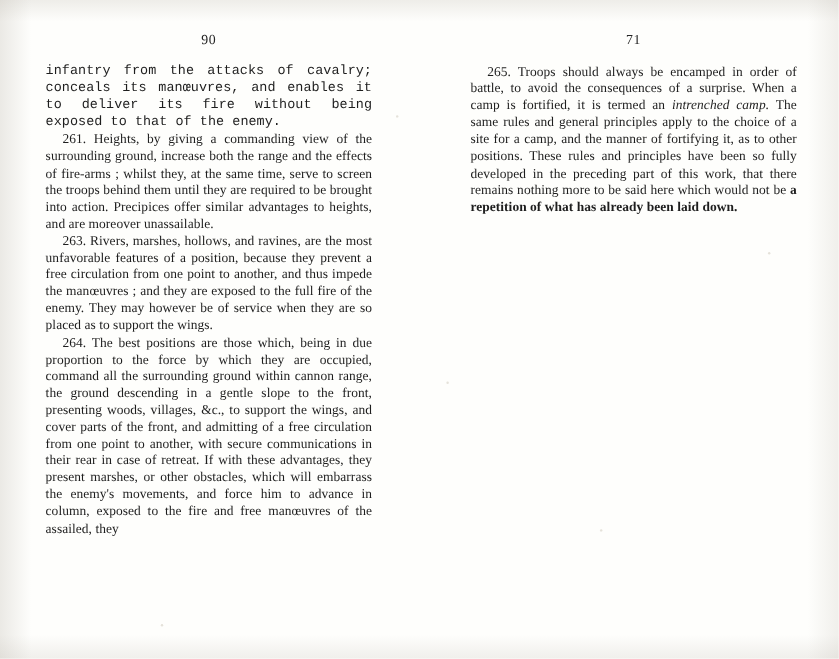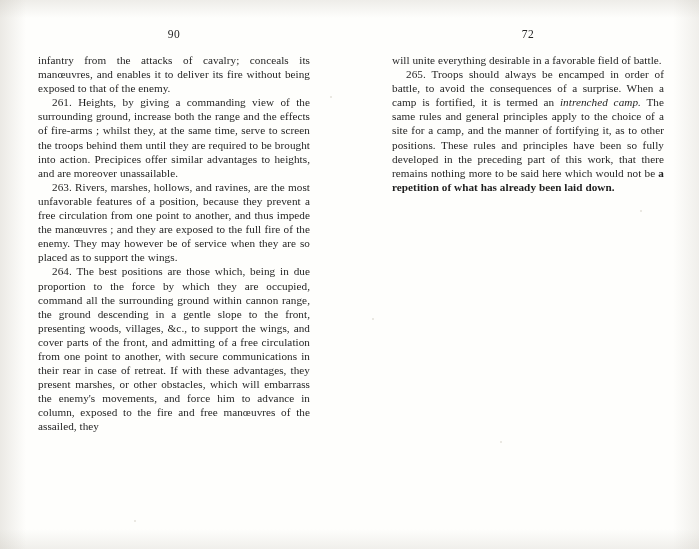--- a/index.html
+++ b/index.html
@@ -62,20 +62,21 @@
     text-align: justify;
     color: #1e1e1e;
     letter-spacing: 0.05px;
   }
   .para {
     margin: 0;
     text-indent: 14px;
   }
   .para.first {
     text-indent: 0;
+    font-family: Liberation Mono, monospace;
   }
   .it {
     font-style: italic;
     font-family: Liberation Serif, serif;
   }
   .bold {
     font-weight: 700;
   }
   
   .speck {
@@ -137,21 +138,20 @@
       <div class="folio">90</div>
       <div class="body-text">
         <p class="para first">infantry from the attacks of cavalry; conceals its manœuvres, and enables it to deliver its fire without being exposed to that of the enemy.</p>
         <p class="para">261. Heights, by giving a commanding view of the surrounding ground, increase both the range and the effects of fire-arms ; whilst they, at the same time, serve to screen the troops behind them until they are required to be brought into action. Precipices offer similar advantages to heights, and are moreover unassailable.</p>
         <p class="para">263. Rivers, marshes, hollows, and ravines, are the most unfavorable features of a position, because they prevent a free circulation from one point to another, and thus impede the manœuvres ; and they are exposed to the full fire of the enemy. They may however be of service when they are so placed as to support the wings.</p>
         <p class="para">264. The best positions are those which, being in due proportion to the force by which they are occupied, command all the surrounding ground within cannon range, the ground descending in a gentle slope to the front, presenting woods, villages, &amp;c., to support the wings, and cover parts of the front, and admitting of a free circulation from one point to another, with secure communications in their rear in case of retreat. If with these advantages, they present marshes, or other obstacles, which will embarrass the enemy's movements, and force him to advance in column, exposed to the fire and free manœuvres of the assailed, they</p>
       </div>
     </div>
 
     <div class="col col-right">
-      <div class="folio">72</div>
+      <div class="folio">71</div>
       <div class="body-text">
-        <p class="para first">will unite everything desirable in a favorable field of battle.</p>
         <p class="para" id="para-265"><span>265. Troops should always be encamped in order of battle, to avoid the consequences of a surprise. When a camp is fortified, it is termed an </span><span class="it">intrenched camp.</span><span> The same rules and general principles apply to the choice of a site for a camp, and the manner of fortifying it, as to other positions. These rules and principles have been so fully developed in the preceding part of this work, that there remains nothing more to be said here which would not be </span><span class="bold">a repetition of what has already been laid down.</span></p>
       </div>
     </div>
 
   </div>
 </div>
 
 </body></html>

